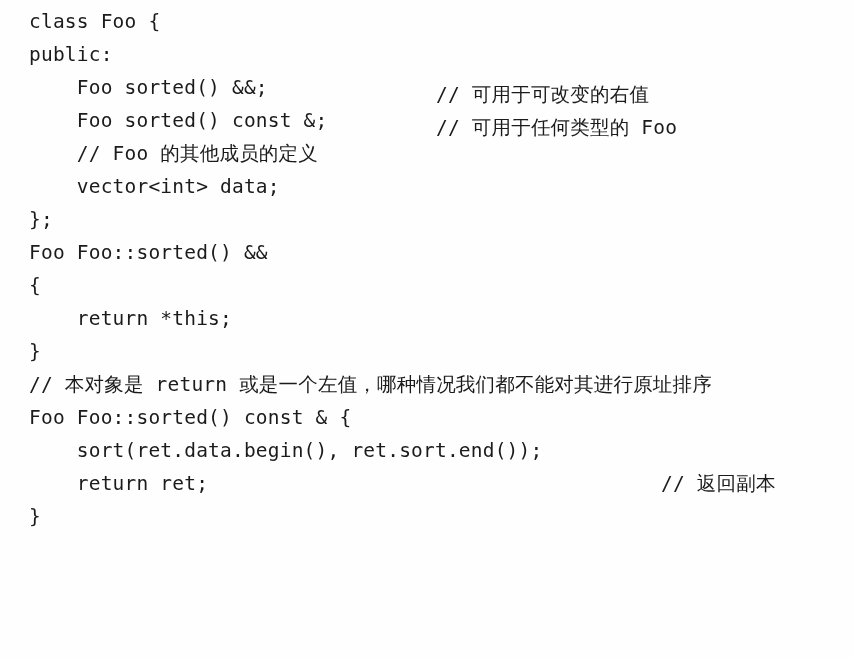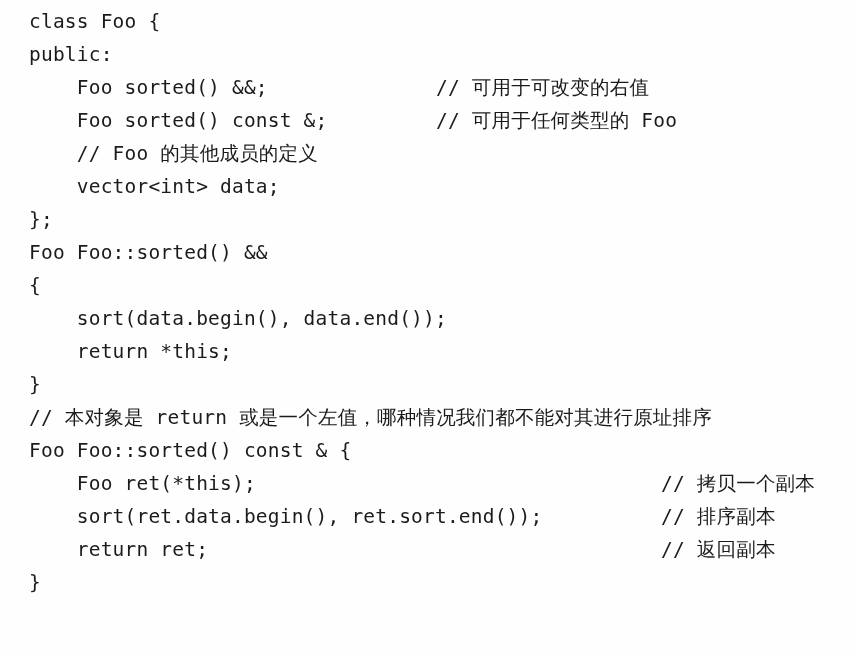--- a/index.html
+++ b/index.html
@@ -43,40 +43,38 @@
     color: #1b1b1b;
   }
   .code-comment {
     position: absolute;
     top: 0;
     white-space: pre;
     font-family: "DejaVu Sans Mono", "Liberation Mono", monospace;
     font-size: 19.5px;
     color: #1b1b1b;
   }
-  .code-comment.col-a { left: 436px; }
+  .code-comment.col-a { left: 436px; margin-top: 7px; }
   .code-comment.col-b { left: 661px; }
 </style>
 </head>
 <body>
 
 <div id="page">
   <div id="code-listing">
       <div class="code-line"><span class="code-text">class Foo {</span></div>
       <div class="code-line"><span class="code-text">public:</span></div>
       <div class="code-line"><span class="code-text">    Foo sorted() &amp;&amp;;</span><span class="code-comment col-a">// 可用于可改变的右值</span></div>
       <div class="code-line"><span class="code-text">    Foo sorted() const &amp;;</span><span class="code-comment col-a">// 可用于任何类型的 Foo</span></div>
       <div class="code-line"><span class="code-text">    // Foo 的其他成员的定义</span></div>
       <div class="code-line"><span class="code-text">    vector&lt;int&gt; data;</span></div>
       <div class="code-line"><span class="code-text">};</span></div>
       <div class="code-line"><span class="code-text">Foo Foo::sorted() &amp;&amp;</span></div>
       <div class="code-line"><span class="code-text">{</span></div>
-      <div class="code-line"><span class="code-text">    sort(data.begin(), data.end());</span></div>
       <div class="code-line"><span class="code-text">    return *this;</span></div>
       <div class="code-line"><span class="code-text">}</span></div>
       <div class="code-line"><span class="code-text">// 本对象是 return 或是一个左值，哪种情况我们都不能对其进行原址排序</span></div>
       <div class="code-line"><span class="code-text">Foo Foo::sorted() const &amp; {</span></div>
-      <div class="code-line"><span class="code-text">    Foo ret(*this);</span><span class="code-comment col-b">// 拷贝一个副本</span></div>
-      <div class="code-line"><span class="code-text">    sort(ret.data.begin(), ret.sort.end());</span><span class="code-comment col-b">// 排序副本</span></div>
+      <div class="code-line"><span class="code-text">    sort(ret.data.begin(), ret.sort.end());</span></div>
       <div class="code-line"><span class="code-text">    return ret;</span><span class="code-comment col-b">// 返回副本</span></div>
       <div class="code-line"><span class="code-text">}</span></div>
     </div>
 </div>
 
 </body></html>

